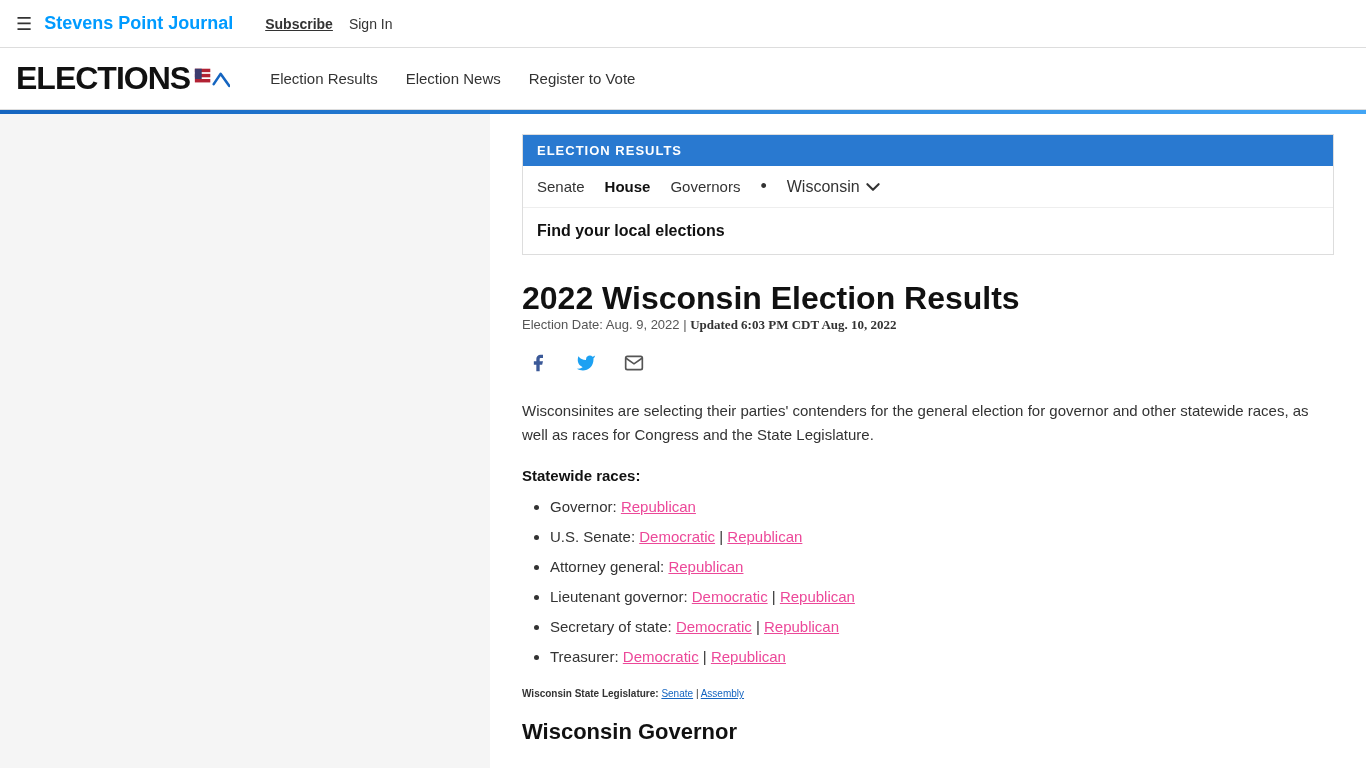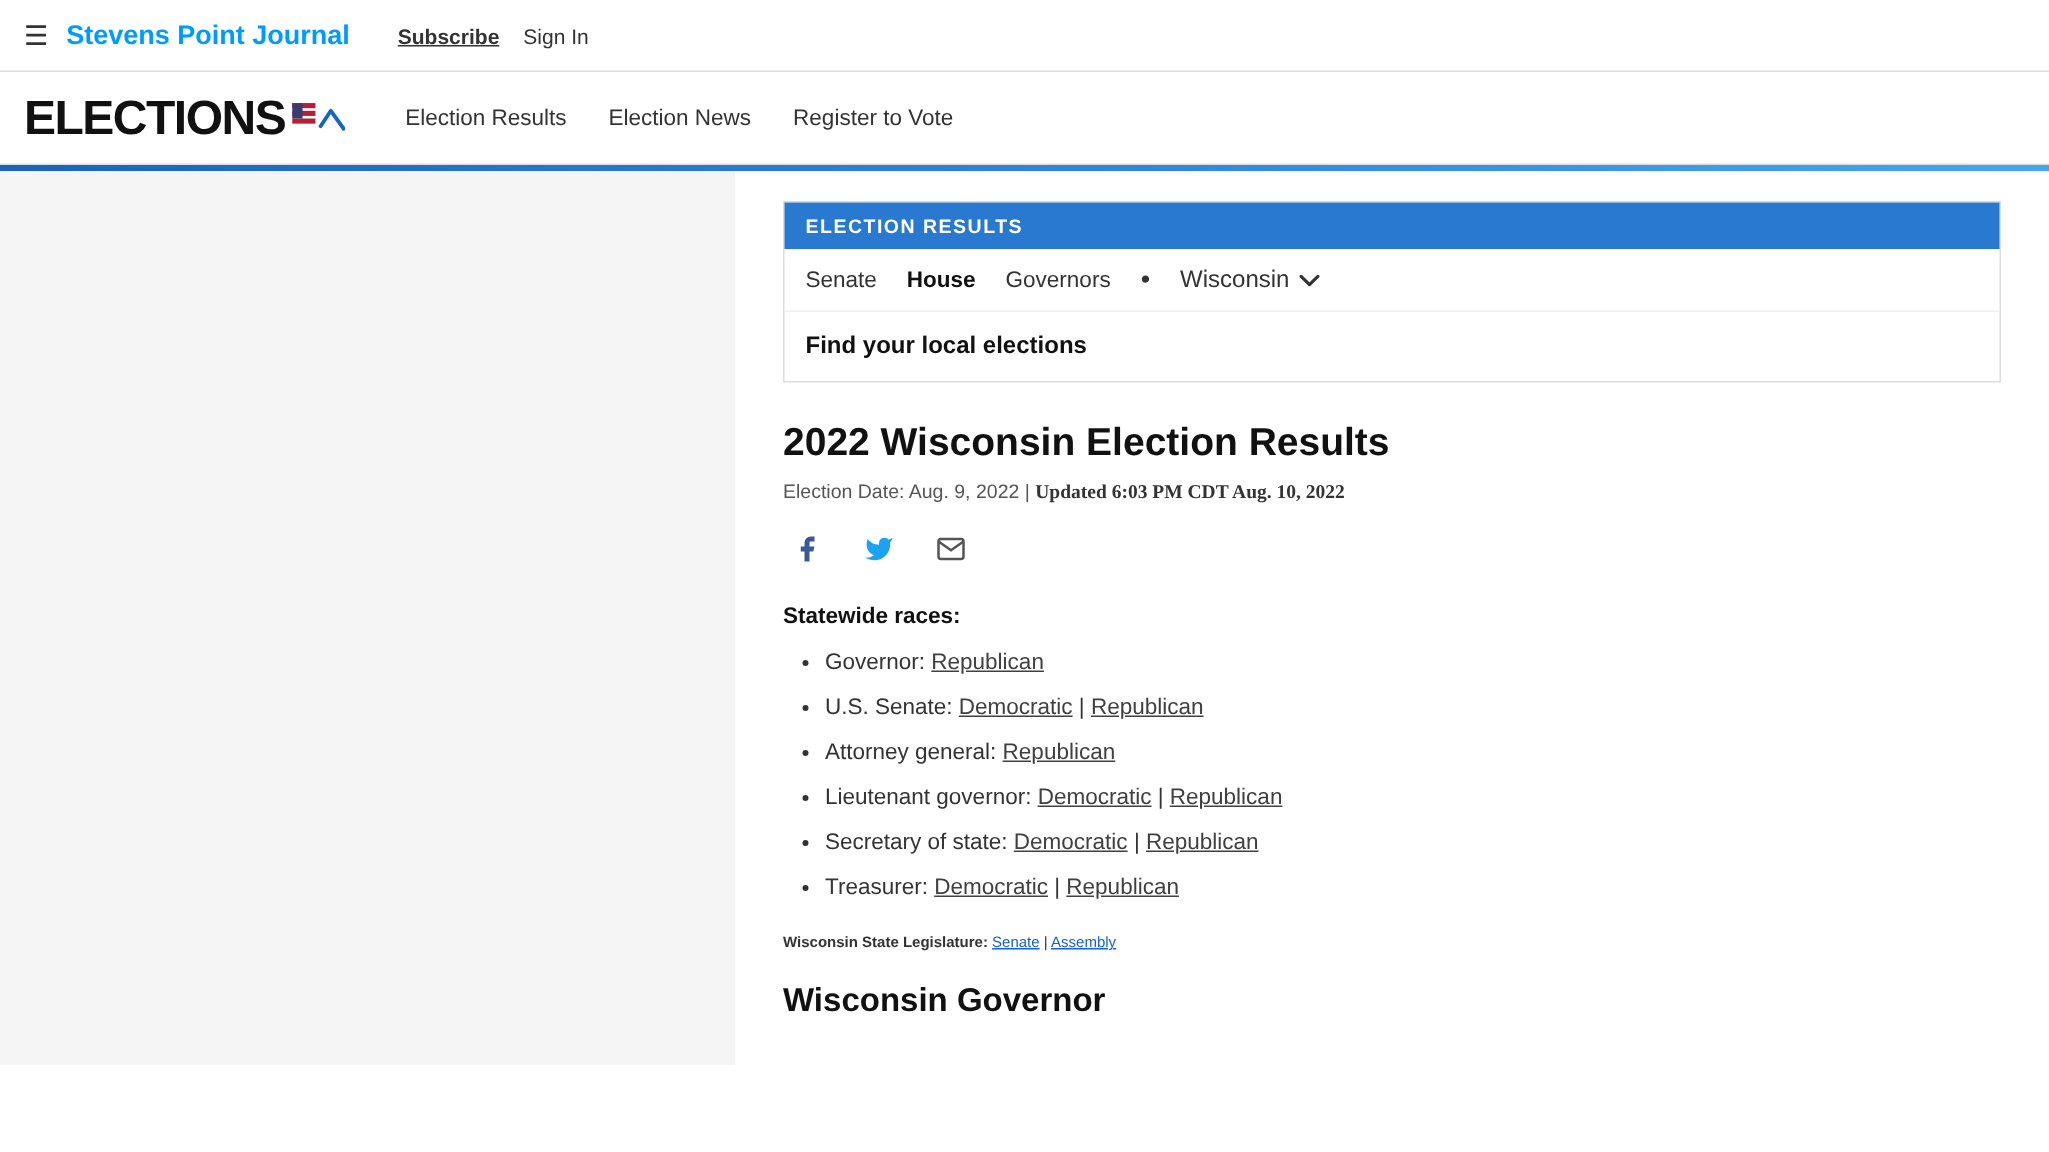--- a/index.html
+++ b/index.html
@@ -176,24 +176,23 @@
       flex: 1;
       padding: 8px 12px;
       border: 1px solid #bbb;
       font-size: 15px;
       color: #888;
       outline: none;
     }
 
     
     .article-title {
-      font-size: 26px;
+      font-size: 32px;
       font-weight: 900;
       color: #111;
-      margin-bottom: 10px;
       line-height: 1.2;
     }
     .election-date {
       font-size: 13px;
       color: #555;
       margin-bottom: 14px;
     }
     .election-date strong { color: #333; font-family: Liberation Serif, serif; }
 
     
@@ -228,21 +227,21 @@
       color: #111;
       margin-bottom: 8px;
     }
     .statewide-list {
       list-style: disc;
       padding-left: 28px;
       font-size: 15px;
       line-height: 2;
     }
     .statewide-list a {
-      color: #404040;
+      color: #ec4899;
       text-decoration: underline;
       text-align: right;
     }
     .legislature-section {
       margin-bottom: 20px;
       font-size: 10px;
     }
     .legislature-section strong { font-weight: bold; }
     .legislature-section a {
       color: #1565c0;
@@ -335,20 +334,21 @@
         </svg>
       </span>
       <span class="social-icon">
         <svg width="20" height="20" viewBox="0 0 24 24" fill="none" stroke="#555" stroke-width="2">
           <path d="M4 4h16c1.1 0 2 .9 2 2v12c0 1.1-.9 2-2 2H4c-1.1 0-2-.9-2-2V6c0-1.1.9-2 2-2z"></path>
           <polyline points="22,6 12,13 2,6"></polyline>
         </svg>
       </span>
     </div>
 
+    <p class="article-body">Wisconsinites are selecting their parties' contenders for the general election for governor and other statewide races, as well as races for Congress and the State Legislature.</p>
 
     <div class="statewide-section">
       <p class="statewide-label">Statewide races:</p>
       <ul class="statewide-list">
         <li><span>Governor: </span><a href="#">Republican</a></li>
         <li><span>U.S. Senate: </span><a href="#">Democratic</a><span> | </span><a href="#">Republican</a></li>
         <li><span>Attorney general: </span><a href="#">Republican</a></li>
         <li><span>Lieutenant governor: </span><a href="#">Democratic</a><span> | </span><a href="#">Republican</a></li>
         <li><span>Secretary of state: </span><a href="#">Democratic</a><span> | </span><a href="#">Republican</a></li>
         <li><span>Treasurer: </span><a href="#">Democratic</a><span> | </span><a href="#">Republican</a></li>

